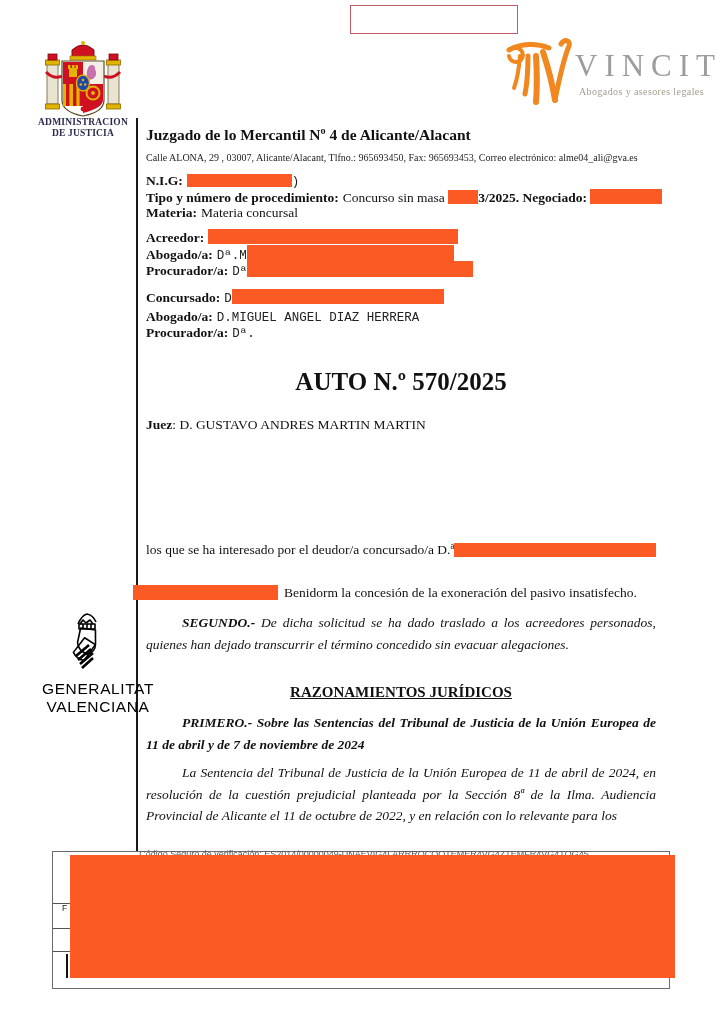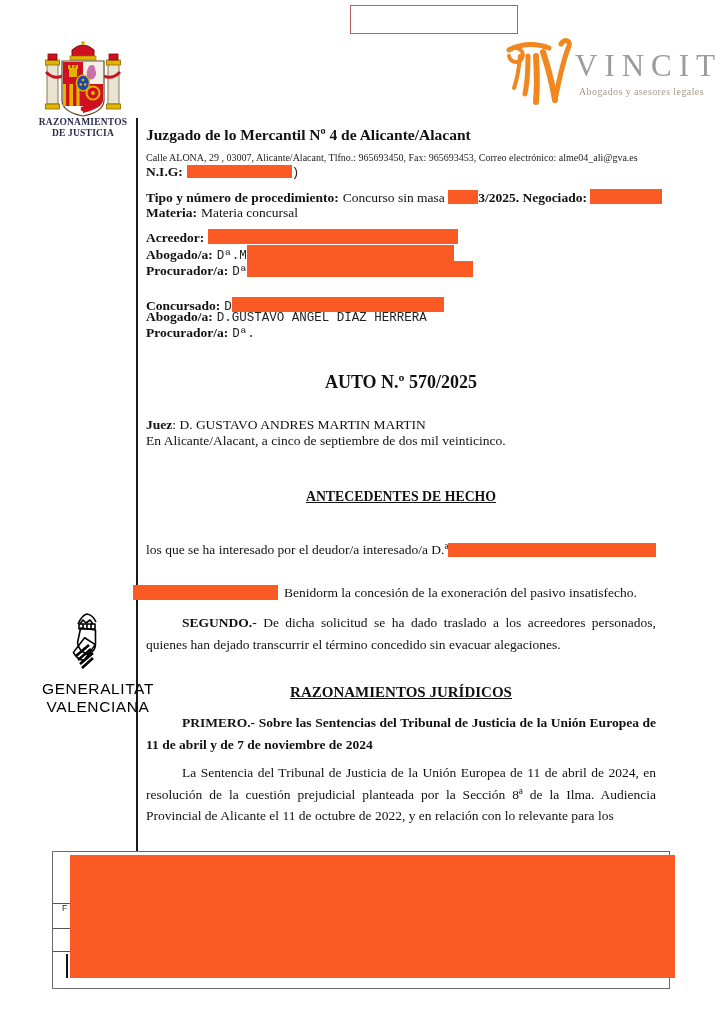--- a/index.html
+++ b/index.html
@@ -8,21 +8,21 @@
   .abs{position:absolute;}
   .line{position:absolute;white-space:nowrap;font-size:13.5px;line-height:16px;}
   .b{font-weight:bold;}
   .mono{font-family:"Liberation Mono",monospace;font-size:12.5px;color:#222;}
   .redact{display:inline-block;background:var(--redaction);vertical-align:-2px;}
   .flexline{display:flex;align-items:center;}
   .flexline .fill{flex:1;height:14px;background:var(--redaction);}
   .center{text-align:center;}
   .heading{font-weight:bold;text-decoration:underline;font-size:13.8px;}
   .para{position:absolute;width:510px;text-align:justify;font-size:13.5px;line-height:21.5px;}
-  .indent{text-indent:36px;}
+  .indent{text-indent:36px;font-style:italic;}
   .vrule{position:absolute;left:136px;top:118px;width:1.5px;height:733px;background:#1a1a1a;}
   .admin-label{position:absolute;left:24px;top:117px;width:118px;text-align:center;
                font-size:9.5px;font-weight:bold;color:#2b2b4e;line-height:11px;letter-spacing:.2px;}
   .top-redbox{position:absolute;left:350px;top:5px;width:166px;height:27px;
               border:1px solid var(--redbox-border);background:#fff;}
   .vincit-name{position:absolute;left:575px;top:48px;font-size:31px;letter-spacing:7px;
                color:var(--vincit-gray);font-family:"Liberation Serif",serif;}
   .vincit-tag{position:absolute;left:579px;top:86px;font-size:10px;letter-spacing:.4px;
               color:#a59b8c;}
   .gen-text{position:absolute;left:33px;top:680px;width:130px;font-family:"Liberation Sans",sans-serif;
@@ -82,21 +82,21 @@
 
       <ellipse cx="41" cy="45" rx="6.5" ry="8" fill="#1f47b0" stroke="#e2b400" stroke-width="1.4"></ellipse>
       <circle cx="41" cy="42" r="1.3" fill="#e2b400"></circle>
         <circle cx="38.8" cy="46.5" r="1.3" fill="#e2b400"></circle>
         <circle cx="43.2" cy="46.5" r="1.3" fill="#e2b400"></circle>
 
       <circle cx="41" cy="71" r="2.4" fill="#cf1020"></circle>
     </svg>
   </div>
   <div class="admin-label">
-    <div>RAZONAMIENTOS</div>
+    <div>ADMINISTRACION</div>
     <div>DE JUSTICIA</div>
   </div>
 
   <div class="top-redbox"></div>
 
   <div class="abs" style="left:493px;top:36px;width:80px;height:76px;">
     <svg width="80" height="76" viewBox="0 0 80 76">
       <g fill="none" stroke="#F0871F" stroke-linecap="round">
         <path d="M16 20 a7 7 0 1 0 7 -8" stroke-width="4"></path>
         <path d="M16 14 C 28 7 44 7 56 12" stroke-width="5"></path>
@@ -111,21 +111,21 @@
   <div class="vincit-name">VINCIT</div>
   <div class="vincit-tag">Abogados y asesores legales</div>
 
   <div class="vrule"></div>
 
   <div class="abs" style="left:146px;top:0;width:510px;height:1024px;">
 
     <div class="line b" style="top:127px;font-size:15.5px;">Juzgado de lo Mercantil Nº 4 de Alicante/Alacant</div>
     <div class="line" style="top:150px;font-size:10px;color:#222;">Calle ALONA, 29 , 03007, Alicante/Alacant, Tlfno.: 965693450, Fax: 965693453, Correo electrónico: alme04_ali@gva.es</div>
 
-    <div class="line" style="top:164px;">
+    <div class="line" style="top:173px;">
       <span class="b lbl">N.I.G:</span><span class="redact" style="width:105px;height:13px;"></span><span class="mono">)</span>
     </div>
     <div class="line" style="top:189px;">
       <span class="b lbl">Tipo y número de procedimiento:</span><span>Concurso sin masa</span>
       <span class="redact" style="width:30px;height:14px;"></span><span class="b">3/2025. Negociado:</span>
       <span class="redact" style="width:72px;height:15px;"></span>
     </div>
     <div class="line" style="top:205px;">
       <span class="b lbl">Materia:</span><span>Materia concursal</span>
     </div>
@@ -133,41 +133,39 @@
     <div class="line" style="top:229px;">
       <span class="b lbl">Acreedor:</span><span class="redact" style="width:250px;height:15px;"></span>
     </div>
     <div class="line" style="top:245px;">
       <span class="b lbl">Abogado/a:</span><span class="mono">Dª.M</span><span class="redact" style="width:207px;height:16px;"></span>
     </div>
     <div class="line" style="top:261px;">
       <span class="b lbl">Procurador/a:</span><span class="mono">Dª</span><span class="redact" style="width:226px;height:16px;"></span>
     </div>
 
-    <div class="line" style="top:297px;">
+    <div class="line" style="top:289px;">
       <span class="b lbl">Concursado:</span><span class="mono">D</span><span class="redact" style="width:212px;height:15px;"></span>
     </div>
     <div class="line" style="top:309px;">
-      <span class="b lbl">Abogado/a:</span><span class="mono">D.GUSTAVO ANGEL DIAZ HERRERA</span>
+      <span class="b lbl">Abogado/a:</span><span class="mono">D.MIGUEL ANGEL DIAZ HERRERA</span>
     </div>
     <div class="line" style="top:325px;">
       <span class="b lbl">Procurador/a:</span><span class="mono">Dª.</span>
     </div>
 
-    <div class="line b center" style="top:374px;width:510px;font-size:18px;">AUTO N.º 570/2025</div>
+    <div class="line b center" style="top:374px;width:510px;font-size:25px;">AUTO N.º 570/2025</div>
 
     <div class="line" style="top:417px;">
       <span class="b">Juez</span><span>: D. GUSTAVO ANDRES MARTIN MARTIN</span>
     </div>
-    <div class="line" style="top:433px;">En Alicante/Alacant, a cinco de septiembre de dos mil veinticinco.</div>
-
-    <div class="line heading center" style="top:489px;width:510px;">ANTECEDENTES DE HECHO</div>
+
 
     <div class="line flexline" style="top:541.5px;width:510px;">
-      <span style="white-space:pre;">los que se ha interesado por el deudor/a interesado/a D.ª</span>
+      <span style="white-space:pre;">los que se ha interesado por el deudor/a concursado/a D.ª</span>
         <span class="fill"></span>
     </div>
     <div class="line flexline" style="top:584.5px;width:523px;margin-left:-13px;">
       <span class="redact" style="width:145px;height:15px;margin-right:6px;"></span>
         <span style="flex:1;text-align:justify;text-align-last:left;">Benidorm la concesión de la exoneración del pasivo insatisfecho.</span>
     </div>
 
     <div class="para indent" style="top:612px;">
       <span class="b">SEGUNDO.-</span><span> De dicha solicitud se ha dado traslado a los acreedores personados, quienes han dejado transcurrir el término concedido sin evacuar alegaciones.</span>
     </div>
@@ -201,17 +199,18 @@
   <div class="gen-text">
     <div>GENERALITAT</div>
     <div>VALENCIANA</div>
   </div>
 
   <div class="footer-box">
     <div class="footer-line" style="top:51px;"></div>
     <div class="footer-line" style="top:76px;"></div>
     <div class="footer-line" style="top:99px;"></div>
   </div>
+  <div class="csv">Código Seguro de verificación: ES2014/00000049-UNAEVIG4LARRRQCQOTEMER4VG4ZTEMFR4VG4TQG45</div>
   <div class="f-label">F</div>
   <div class="cursor-tick"></div>
   <div class="footer-redact"></div>
 
 </div>
 
 </body></html>

